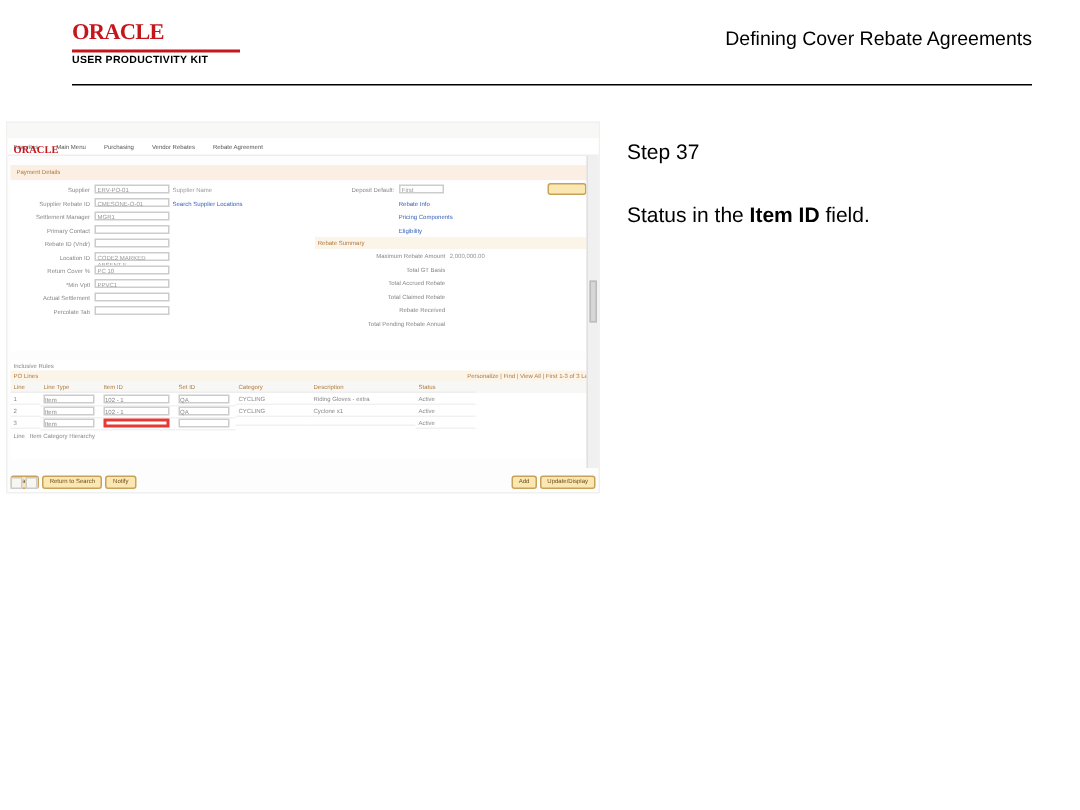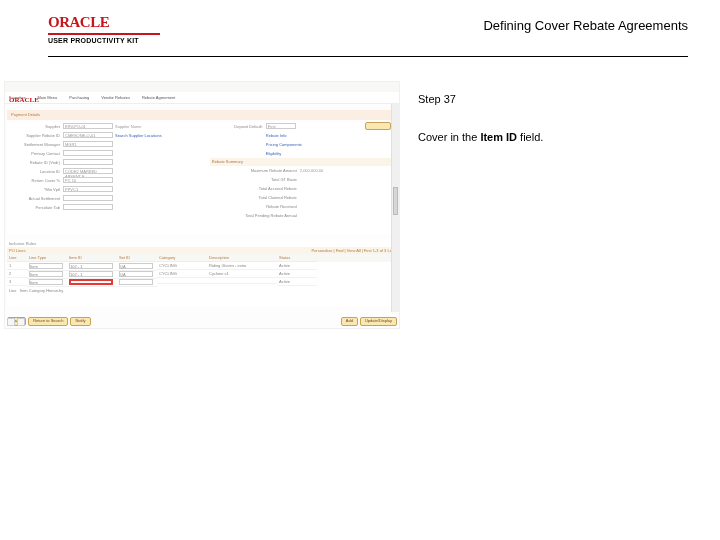--- a/index.html
+++ b/index.html
@@ -36,21 +36,21 @@
   .shot .grid-row { display:flex; height:8px; font-size:4px; align-items:center;}
   .shot .grid-row .gcol{border-bottom:1px solid #f1f1f1;color:#888;}
   .shot .grid-row .inp{height:6px;border:1px solid #ccc;background:#fff;margin-right:1px;}
   .shot .highlight { border:2px solid #e53935 !important; }
   .shot .footer { position:absolute; left:2px; right:2px; bottom:2px; height:16px; display:flex; justify-content:space-between; align-items:flex-end;}
   .shot .footer .fbtn{height:9px;padding:0 4px;background:#fbe7b2;border:1px solid #c9a25a;border-radius:2px;font-size:4px;color:#6b4d1e;}
   .shot .scroll{position:absolute;right:0;top:22px;bottom:16px;width:8px;background:#f0f0f0;border-left:1px solid #e0e0e0;}
   .shot .scroll .thumb{position:absolute;left:1px;right:1px;top:40%;height:28px;background:#d6d6d6;border:1px solid #bbb;}
   .shot .qicons{position:absolute;left:2px;bottom:2px;display:flex;gap:2px;}
   .shot .qicons .qi{width:8px;height:8px;border:1px solid #ccc;background:#f6f6f3;}
-  .side { flex:1; padding: 12px 20px 0 18px; font-size: 11px; color:#000; }
+  .side { flex:1; padding: 12px 20px 0 18px; font-size: 14px; color:#000; }
   .side .step { margin-bottom: 26px; }
   .side .instr .b { font-weight: bold; }
 </style>
 </head>
 <body>
 
 <div class="page">
   <div class="header">
     <div class="logo-block">
       <div class="logo-top">ORACLE</div>
@@ -246,17 +246,17 @@
           </div>
         <div class="qicons">
           <div class="qi"></div>
           <div class="qi"></div>
         </div>
       </div>
     </div>
     <div class="side">
       <div class="step">Step 37</div>
       <div class="instr">
-        <span>Cover in the </span><span class="b">Item ID</span><span> field.</span>
+        <span>Status in the </span><span class="b">Item ID</span><span> field.</span>
       </div>
     </div>
   </div>
 </div>
 
 </body></html>

